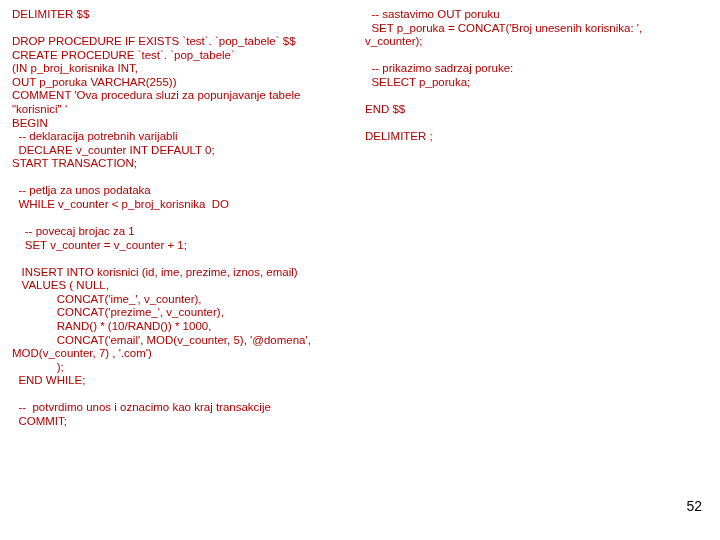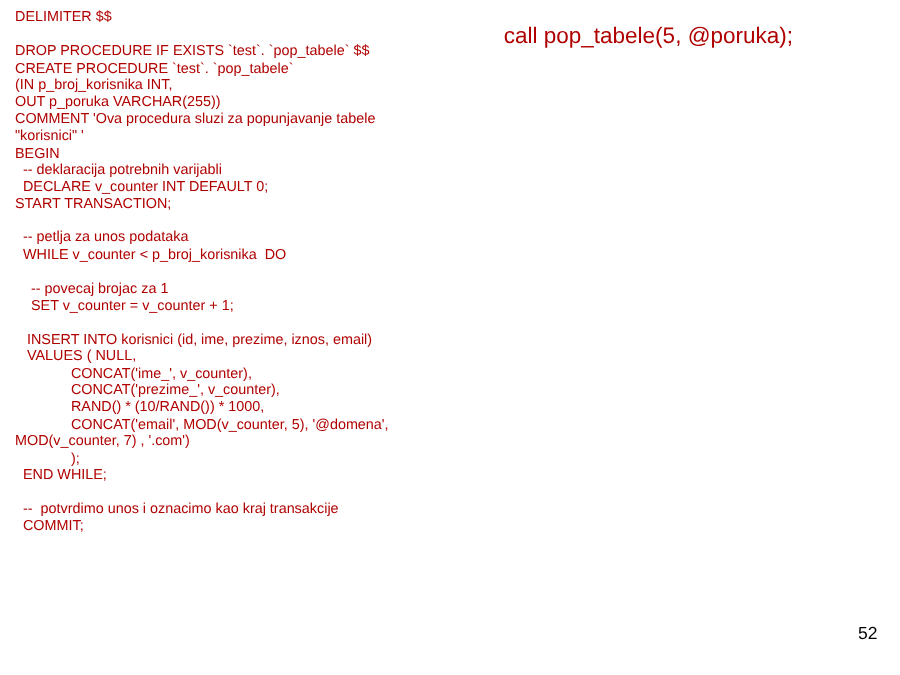--- a/index.html
+++ b/index.html
@@ -9,21 +9,20 @@
     height: 540px;
     background: #ffffff;
     font-family: Arial, Helvetica, sans-serif;
     position: relative;
     overflow: hidden;
   }
   .columns {
     display: flex;
     flex-direction: row;
     padding: 8px 12px 0 12px;
-    gap: 34px;
   }
   .col-left {
     width: 345px;
     padding-right: 8px;
   }
   .col-right {
     flex: 1;
   }
   .code-red {
     color: #b00000;
@@ -79,17 +78,26 @@
               RAND() * (10/RAND()) * 1000,
               CONCAT('email', MOD(v_counter, 5), '@domena', 
 MOD(v_counter, 7) , '.com')
               );
   END WHILE;
 
   --  potvrdimo unos i oznacimo kao kraj transakcije
   COMMIT;</div>
   </div>
   <div class="col-right">
-    <div class="call-line">call pop_tabele(5, @poruka);</div>
+    <div class="code-red">  -- sastavimo OUT poruku
+  SET p_poruka = CONCAT('Broj unesenih korisnika: ',  
+v_counter);
+
+  -- prikazimo sadrzaj poruke:
+  SELECT p_poruka;
+
+END $$
+
+DELIMITER ;</div>
   </div>
 </div>
 
 <div class="page-number">52</div>
 
 </body></html>

